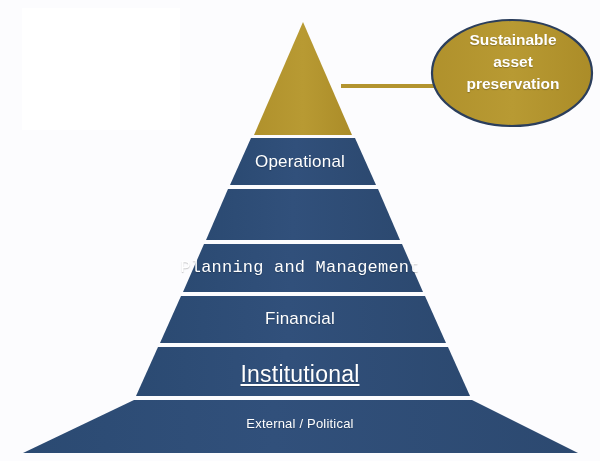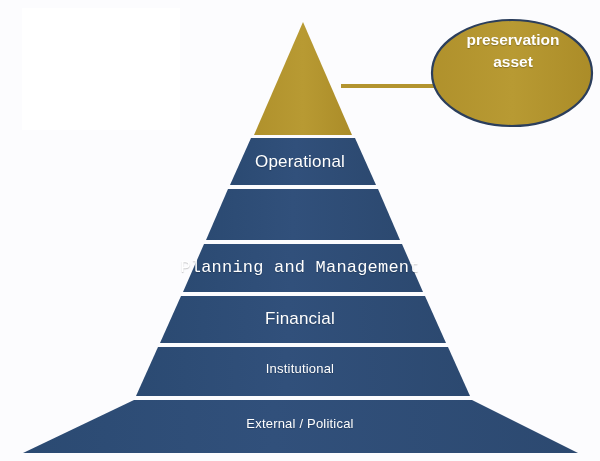--- a/index.html
+++ b/index.html
@@ -93,21 +93,22 @@
     <polygon points="134,400 472,400 578,453 23,453" fill="url(#blueGrad)"></polygon>
 
     <line x1="341" y1="86" x2="441" y2="86" stroke="#b3942f" stroke-width="4"></line>
 
     <ellipse cx="512" cy="73" rx="80" ry="53" fill="url(#goldGrad)" stroke="#2b3e5c" stroke-width="2.2"></ellipse>
   </svg>
 
   <div class="band-label" style="top:152px; font-size:17px;">Operational</div>
   <div class="band-label" style="top:258px; font-size:17px;font-family:Liberation Mono, monospace;">Planning and Management</div>
   <div class="band-label" style="top:309px; font-size:17px;text-align:center;">Financial</div>
-  <div class="band-label" style="top:361px; font-size:13px;">Institutional</div>
+  <div class="band-label" style="top:361px; font-size:23px;text-decoration:underline;">Institutional</div>
   <div class="band-label" style="top:416px; font-size:13px;">External / Political</div>
 
   <div id="callout-text">
+    <div>Sustainable</div>
+    <div>asset</div>
     <div>preservation</div>
-    <div>asset</div>
   </div>
 
 </div>
 
 </body></html>

